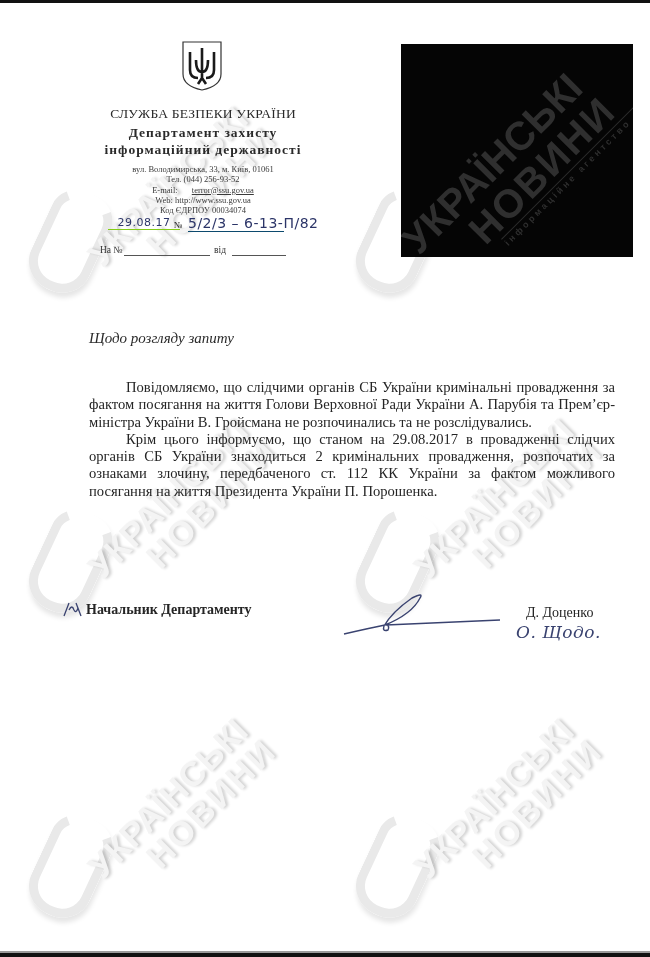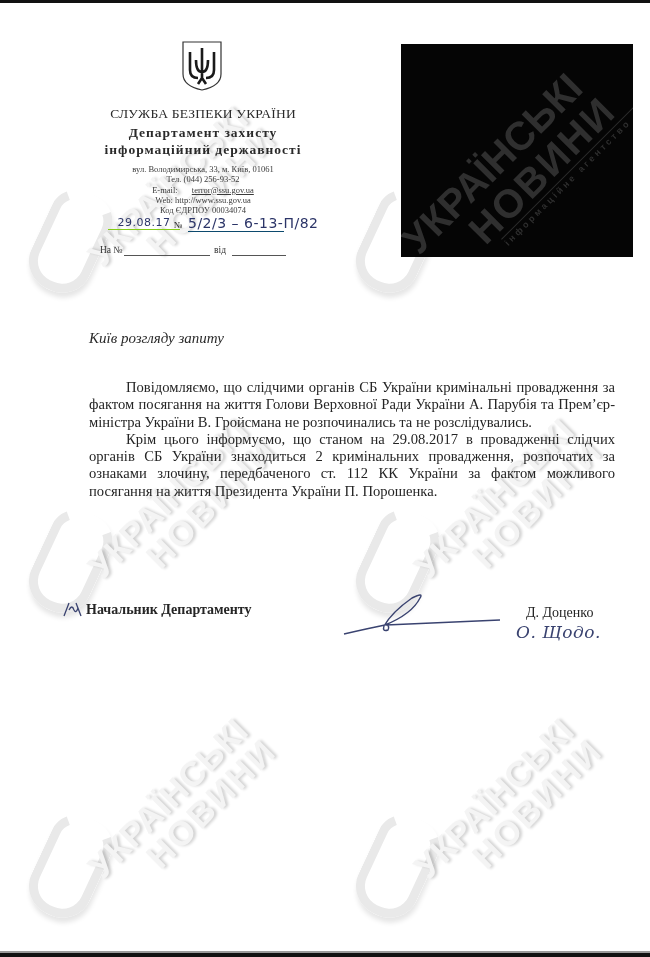--- a/index.html
+++ b/index.html
@@ -130,21 +130,21 @@
 </div>
 
 <div class="redacted-box">
   <div class="wm-inner">
     <span class="l1">УКРАЇНСЬКІ</span>
     <span class="l2">НОВИНИ</span>
     <span class="l3">інформаційне агентство</span>
   </div>
 </div>
 
-<div class="subject">Київ розгляду запиту</div>
+<div class="subject">Щодо розгляду запиту</div>
 
 <div class="body">
   <p>Повідомляємо, що слідчими органів СБ України кримінальні провадження за фактом посягання на життя Голови Верховної Ради України А. Парубія та Прем’єр-міністра України В. Гройсмана не розпочинались та не розслідувались.</p>
   <p>Крім цього інформуємо, що станом на 29.08.2017 в провадженні слідчих органів СБ України знаходиться 2 кримінальних провадження, розпочатих за ознаками злочину, передбаченого ст. 112 КК України за фактом можливого посягання на життя Президента України П. Порошенка.</p>
 </div>
 
 <svg class="initials-mark" viewBox="0 0 22 18">
   <path d="M2 16 L7 3 M7 10 Q10 4 12 10 Q14 14 16 8 M14 3 L19 16" fill="none" stroke="#3a4370" stroke-width="1.3"></path>
 </svg>
 <div class="sig-title" style="left:86px;">Начальник Департаменту</div>

